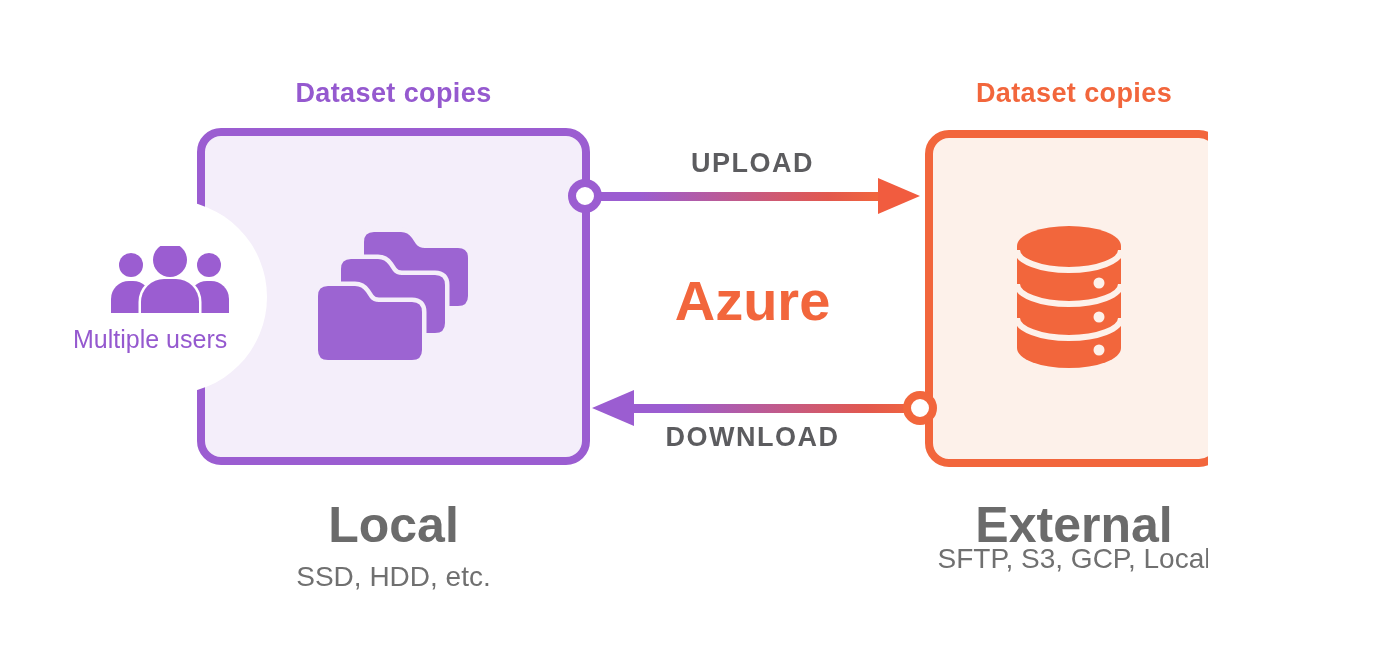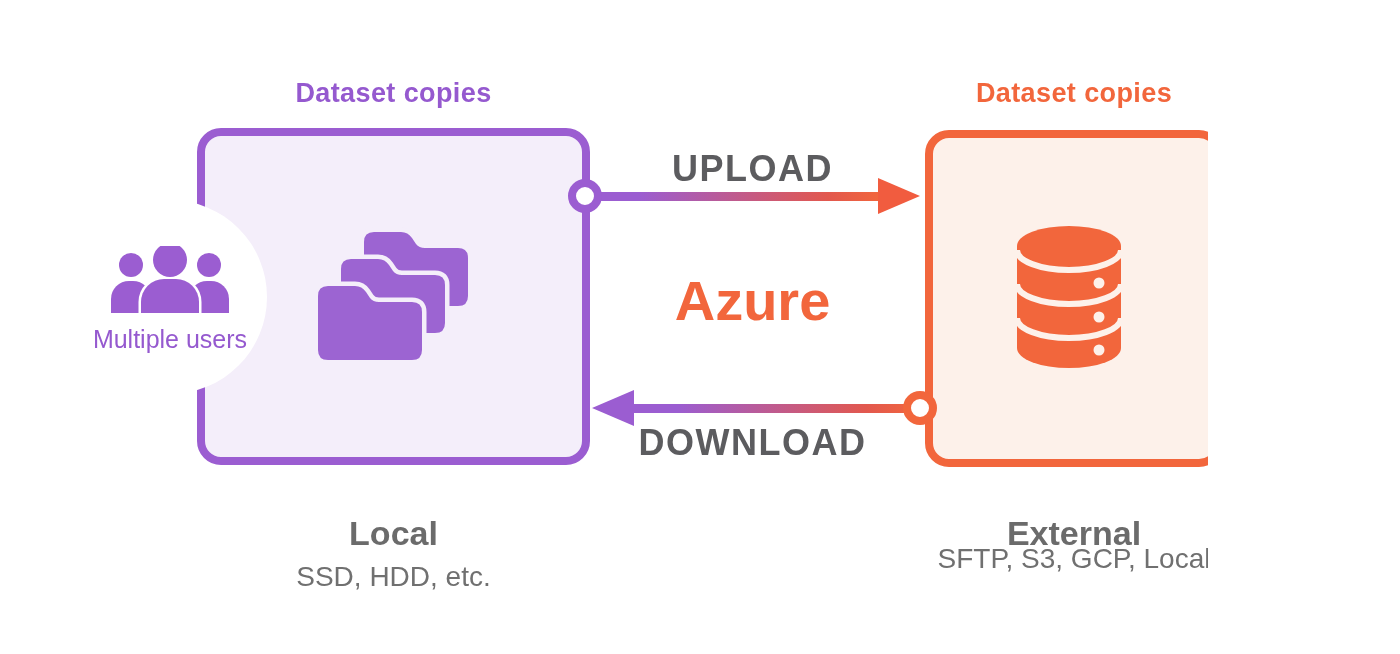--- a/index.html
+++ b/index.html
@@ -27,21 +27,21 @@
     border-color:#F2663C;background:#FDF1EA;z-index:1;
   }
 
   
   #users-circle{
     left:73px;top:200px;width:194px;height:194px;border-radius:50%;
     background:#ffffff;z-index:2;
   }
   #users-icon{left:107px;top:246px;z-index:3;}
   #users-label{
-    left:73px;top:325px;width:194px;text-align:center;
+    left:73px;top:325px;width:194px;text-align:left;
     color:#9559CF;font-size:25px;font-weight:500;z-index:3;
   }
 
   
   #folders-icon{left:318px;top:222px;z-index:2;}
   #database-icon{left:1014px;top:222px;z-index:2;}
 
   
   .shaft{height:9px;z-index:2;}
   #upload-shaft{
@@ -65,31 +65,31 @@
   }
   .connector{
     box-sizing:border-box;width:34px;height:34px;border-radius:50%;
     background:#ffffff;border:8px solid;z-index:4;
   }
   #upload-connector{left:568px;top:179px;border-color:#9B5DD1;}
   #download-connector{left:903px;top:391px;border-color:#F2663C;}
 
   .flow-label{
     left:585px;width:335px;text-align:center;
-    color:#5C5C5F;font-size:36px;font-weight:700;letter-spacing:1.5px;
+    color:#5C5C5F;font-size:27px;font-weight:700;letter-spacing:1.5px;
   }
   #upload-label{top:148px;}
   #download-label{top:422px;}
   #speed-label{
     left:585px;top:268px;width:335px;text-align:center;
     color:#F2663C;font-size:56px;font-weight:700;
   }
 
   
-  .place-name{font-size:34px;font-weight:700;color:#6B6B6B;text-align:center;margin-top:18px;}
+  .place-name{font-size:50px;font-weight:700;color:#6B6B6B;text-align:center;}
   .place-sub{font-size:28px;font-weight:400;color:#707070;text-align:center;}
   #local-name{left:197px;top:496px;width:393px;}
   #local-sub{left:197px;top:561px;width:393px;}
   #external-name{left:925px;top:496px;width:298px;}
   #external-sub{left:925px;top:543px;width:298px;}
 </style>
 </head>
 <body>
 
 <div id="canvas">

